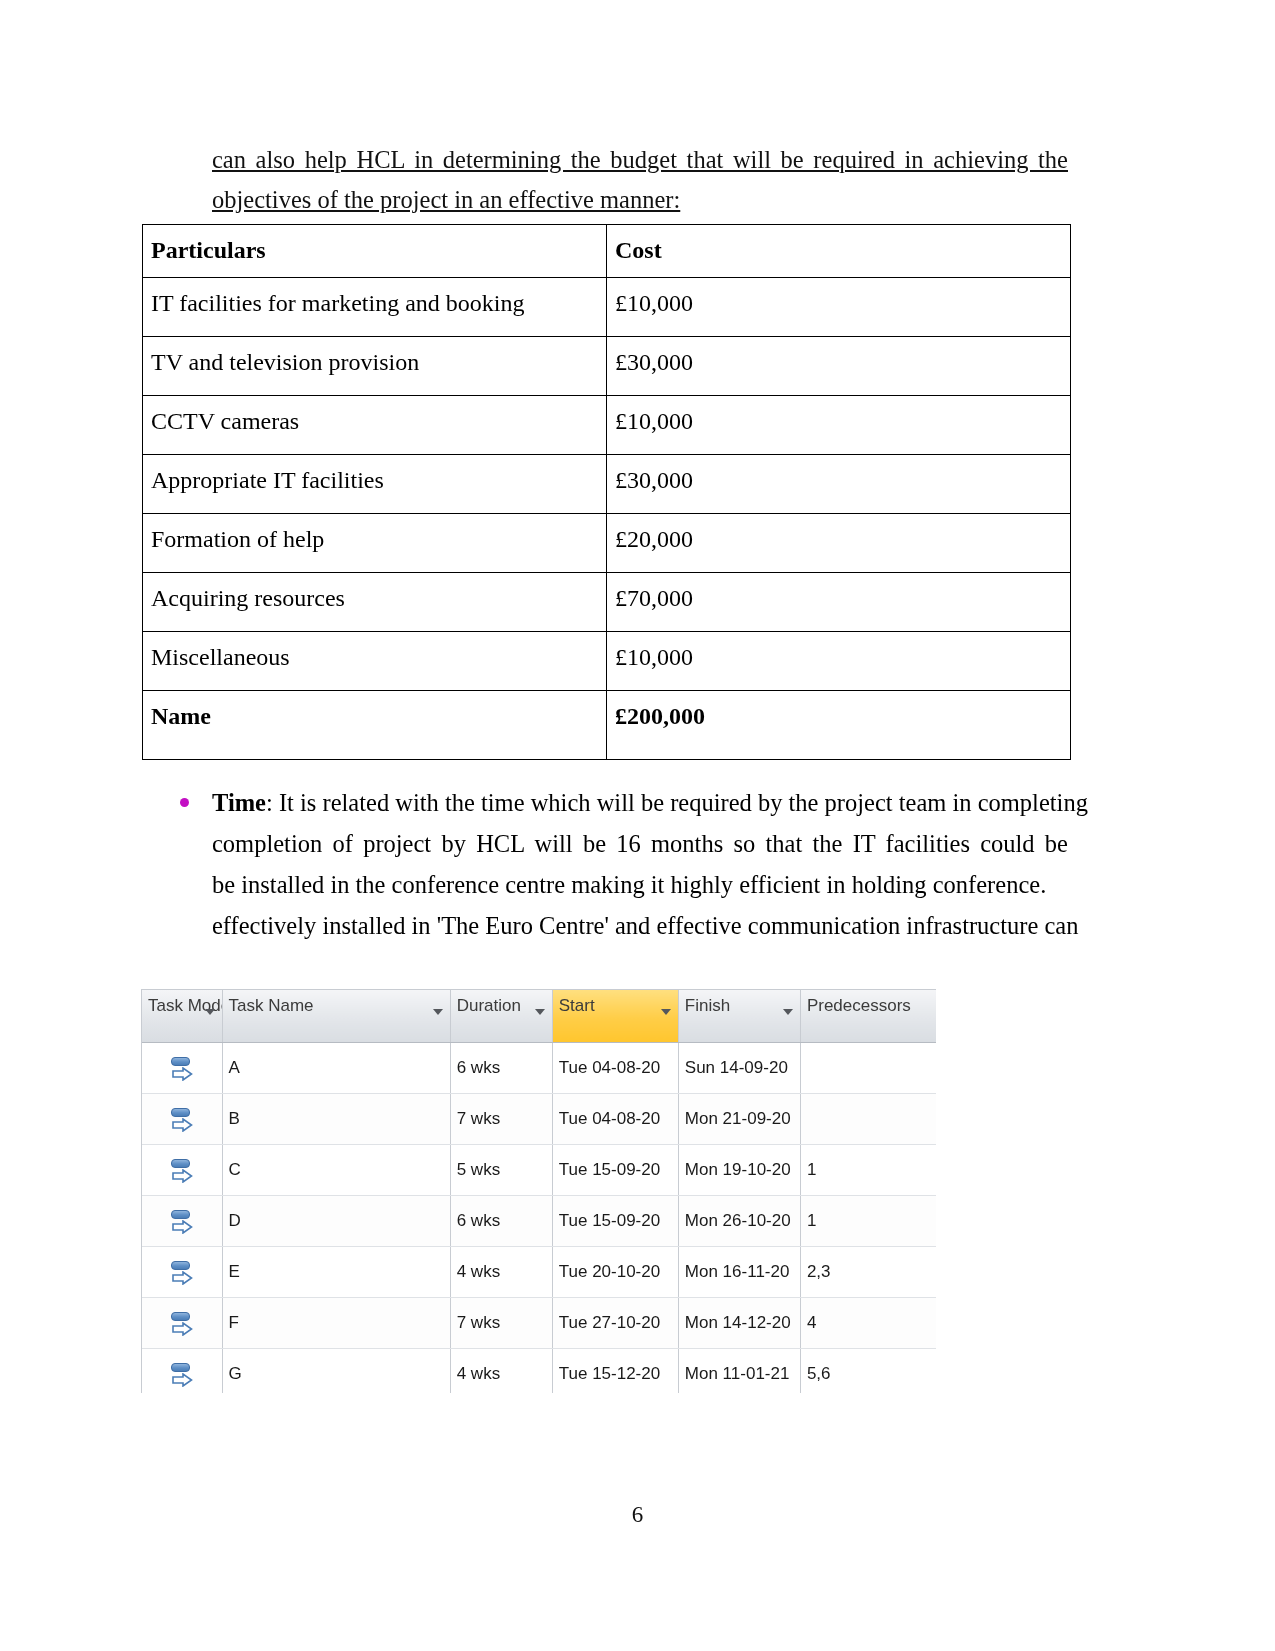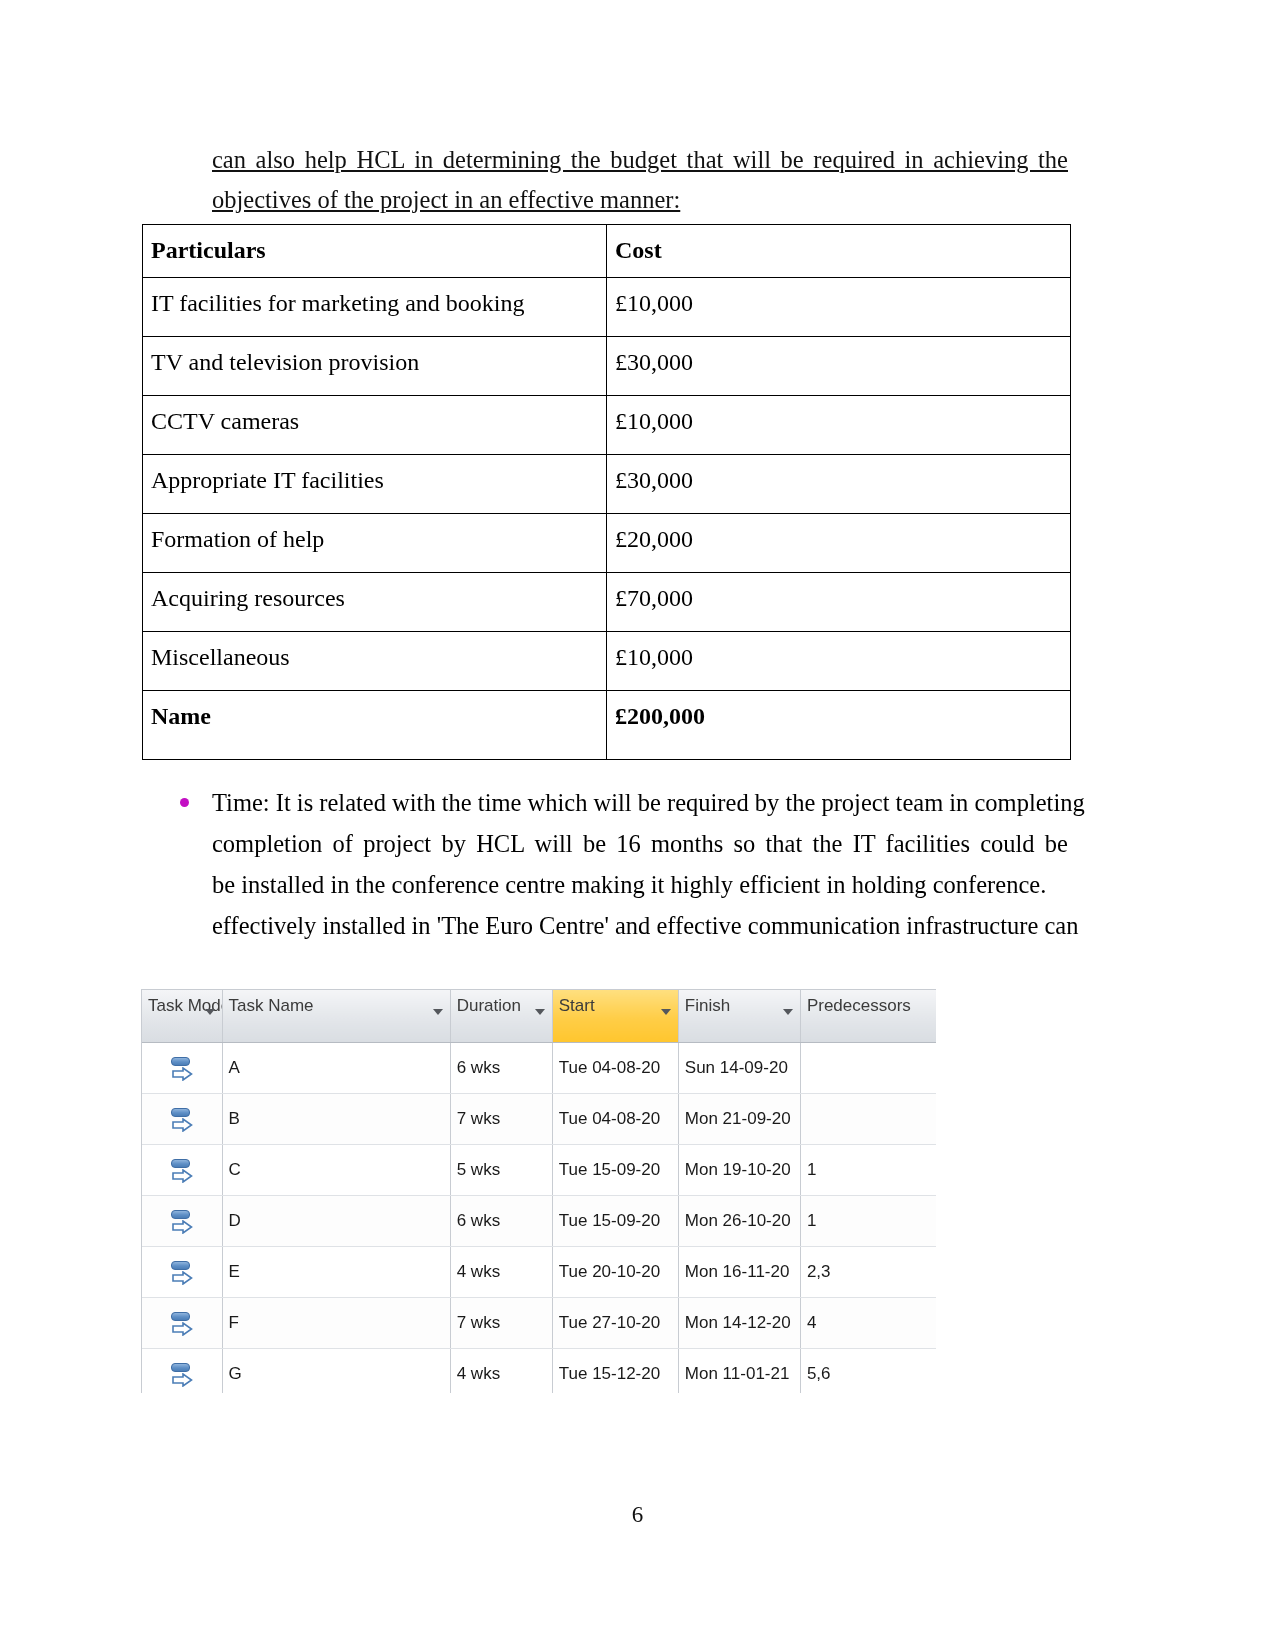--- a/index.html
+++ b/index.html
@@ -100,21 +100,21 @@
   }
   #time-bullet .jline {
     display: block;
     white-space: nowrap;
     text-align: justify;
     text-align-last: justify;
   }
   #time-bullet .jline.last-line {
     text-align-last: left;
   }
-  .b { font-weight: normal; }
+  .b { font-weight: bold; }
 
   
   #project-grid {
     position: absolute;
     left: 141px;
     top: 989px;
     width: 795px;
     height: 404px;
     font-family: "Liberation Sans", "DejaVu Sans", sans-serif;
     font-size: 17px;

